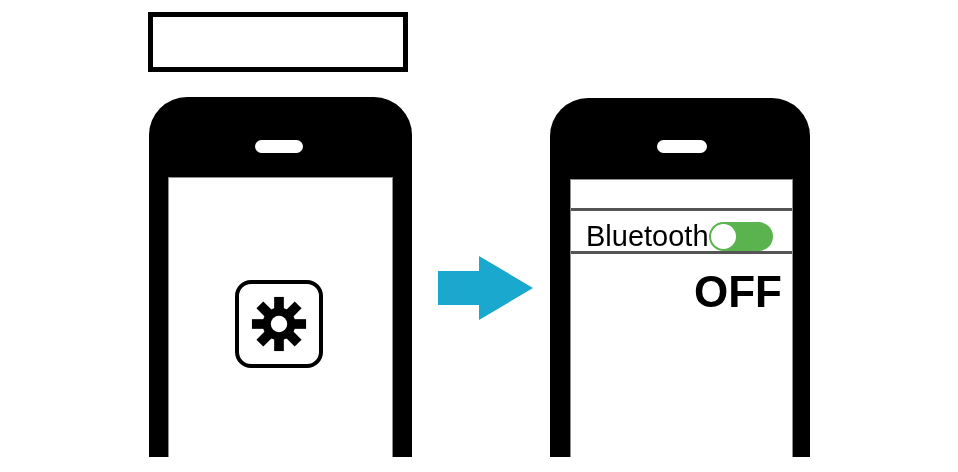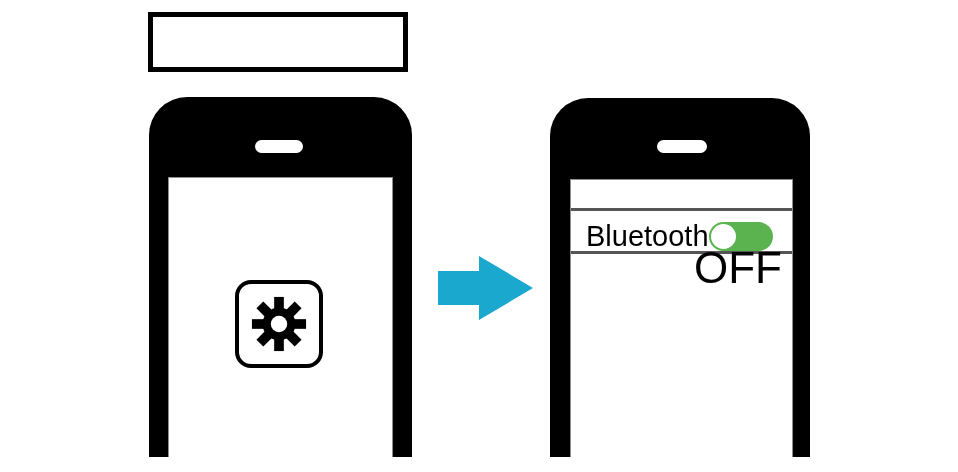--- a/index.html
+++ b/index.html
@@ -58,22 +58,22 @@
   .bt-label{font-size:29px;color:#000;white-space:nowrap;}
   .toggle{
     position:relative;width:64px;height:29px;border-radius:15px;
     background:#5AB34F;flex:0 0 auto;
   }
   .toggle .knob{
     position:absolute;left:2px;top:2px;width:25px;height:25px;
     border-radius:50%;background:#fff;
   }
   .status-off{
-    position:absolute;top:66px;right:10px;
-    font-size:44px;font-weight:normal;color:#000;line-height:1;letter-spacing:0px;
+    position:absolute;top:90px;right:10px;
+    font-size:44px;font-weight:bold;color:#000;line-height:1;letter-spacing:0px;
   }
 </style>
 </head>
 <body>
 
 <div class="stage">
 
   <div class="caption-box"></div>
 
   <div class="phone before">

